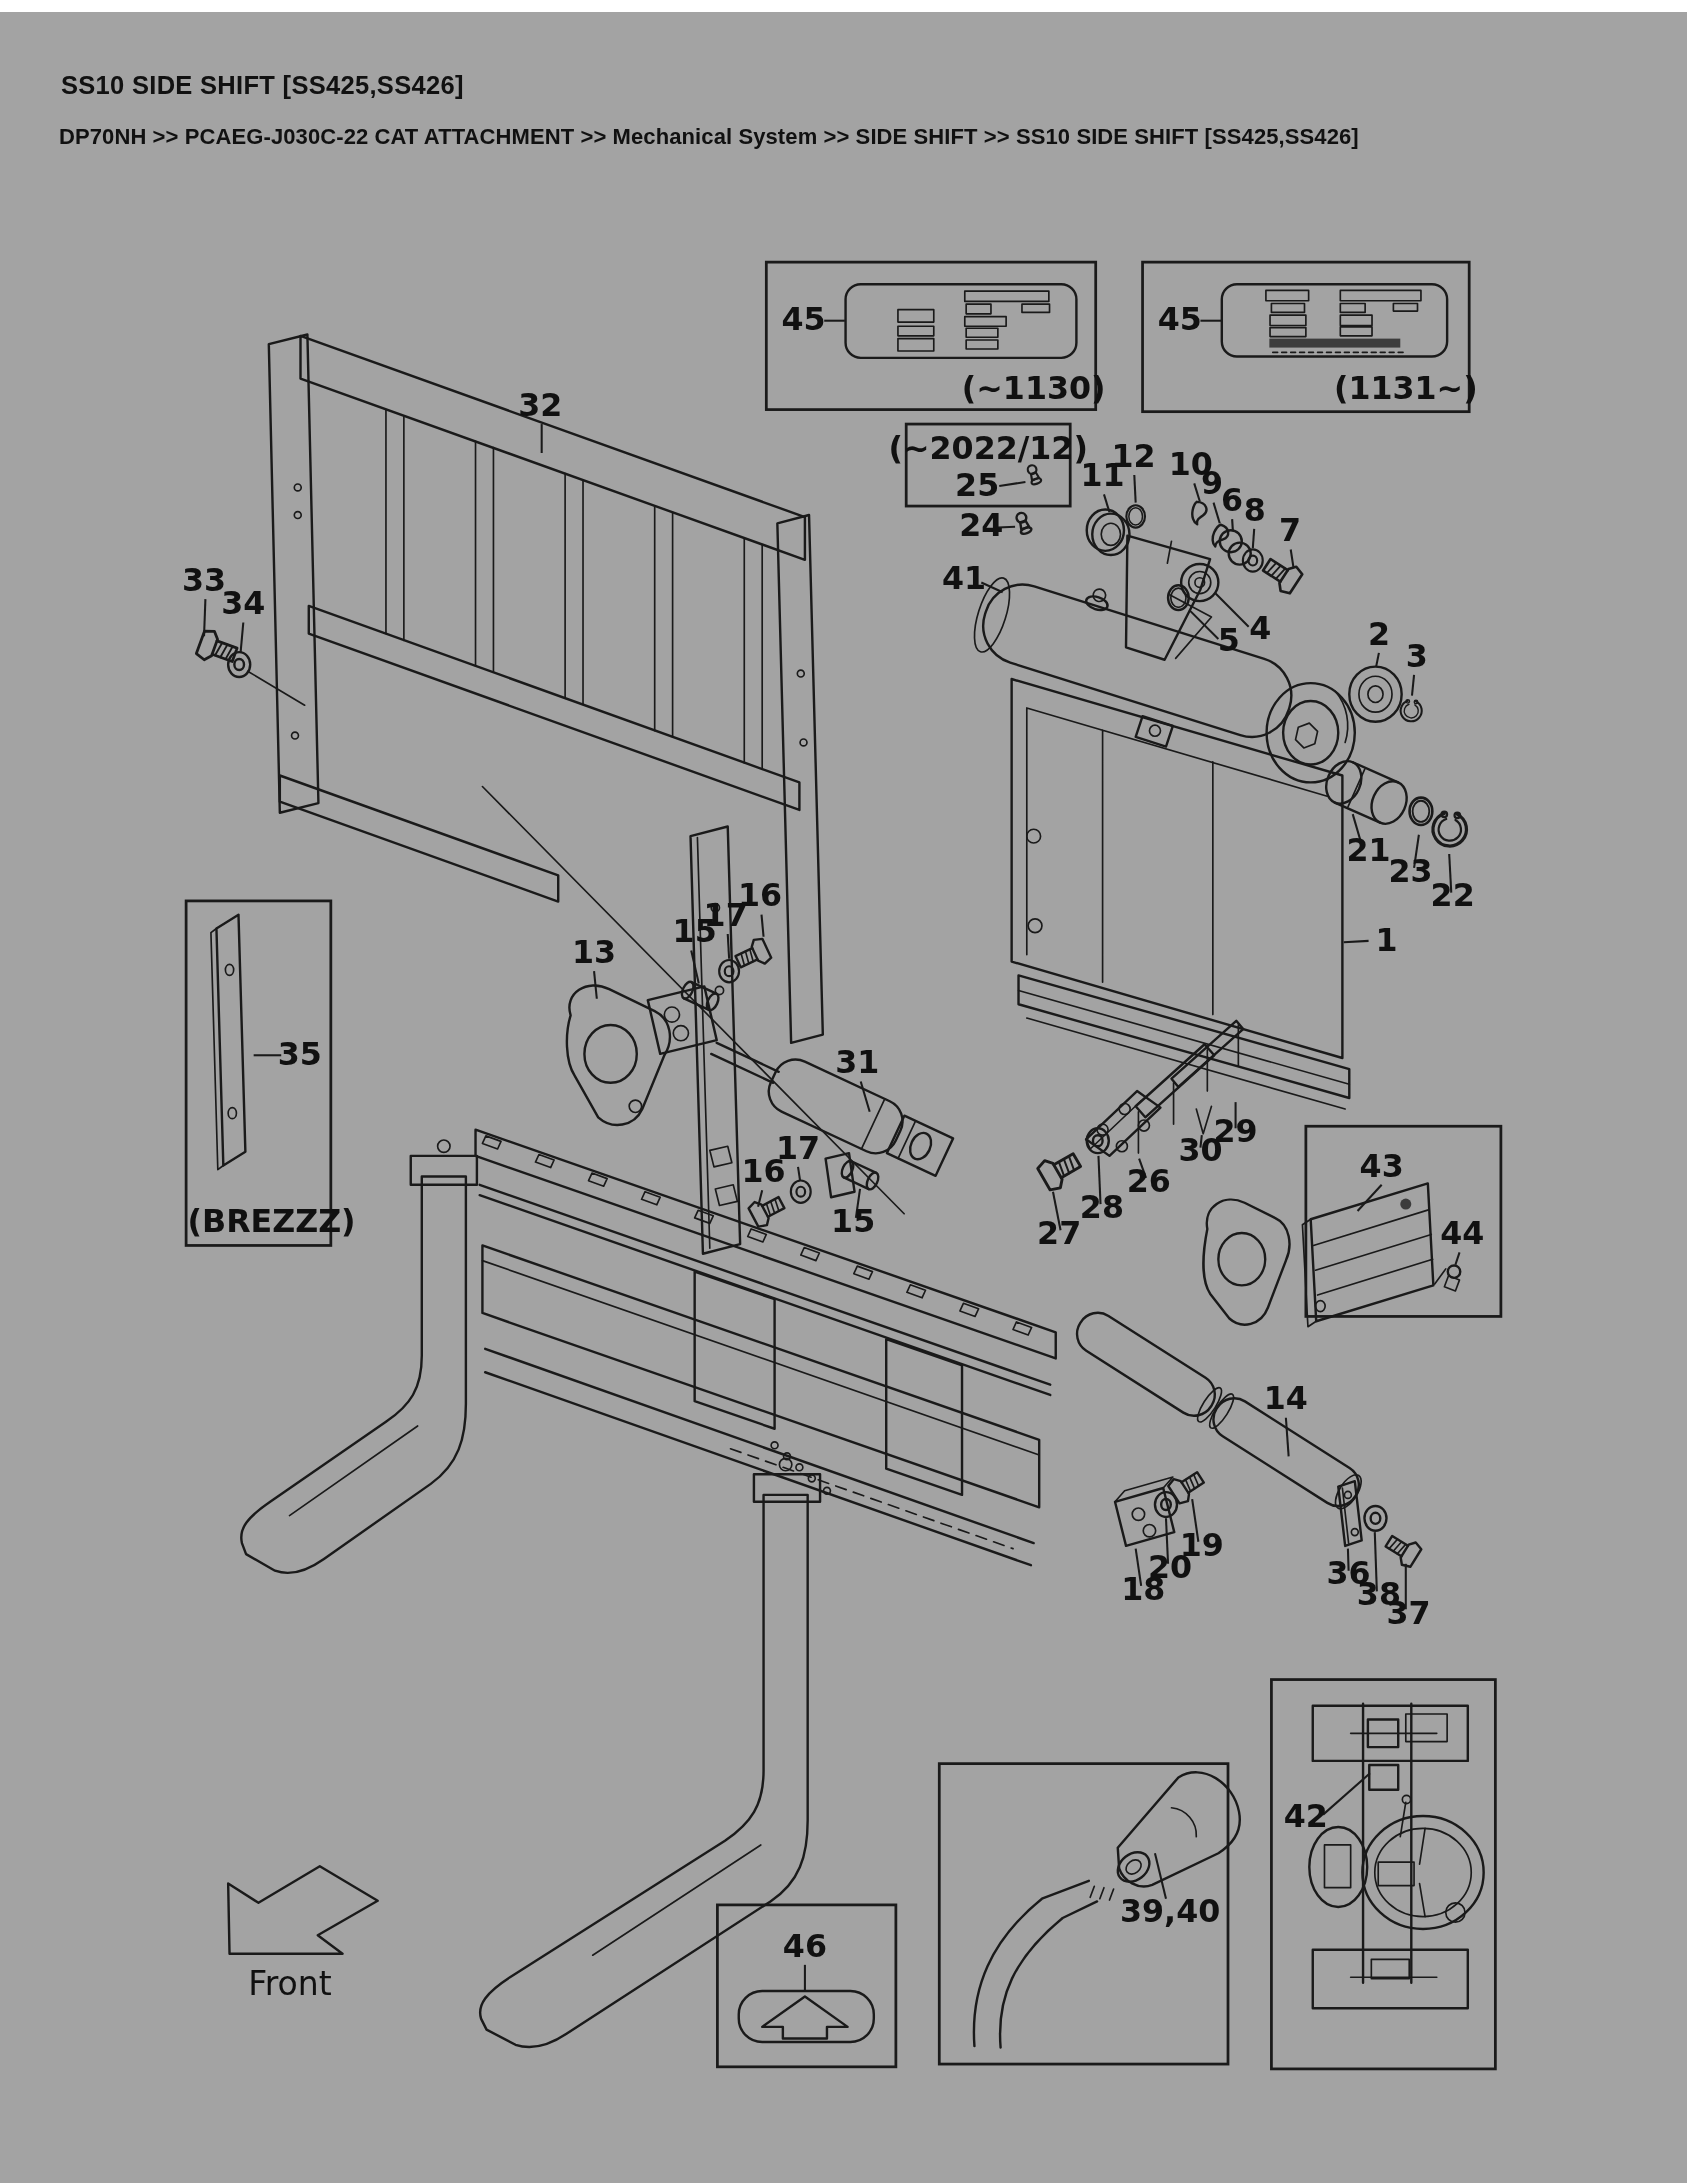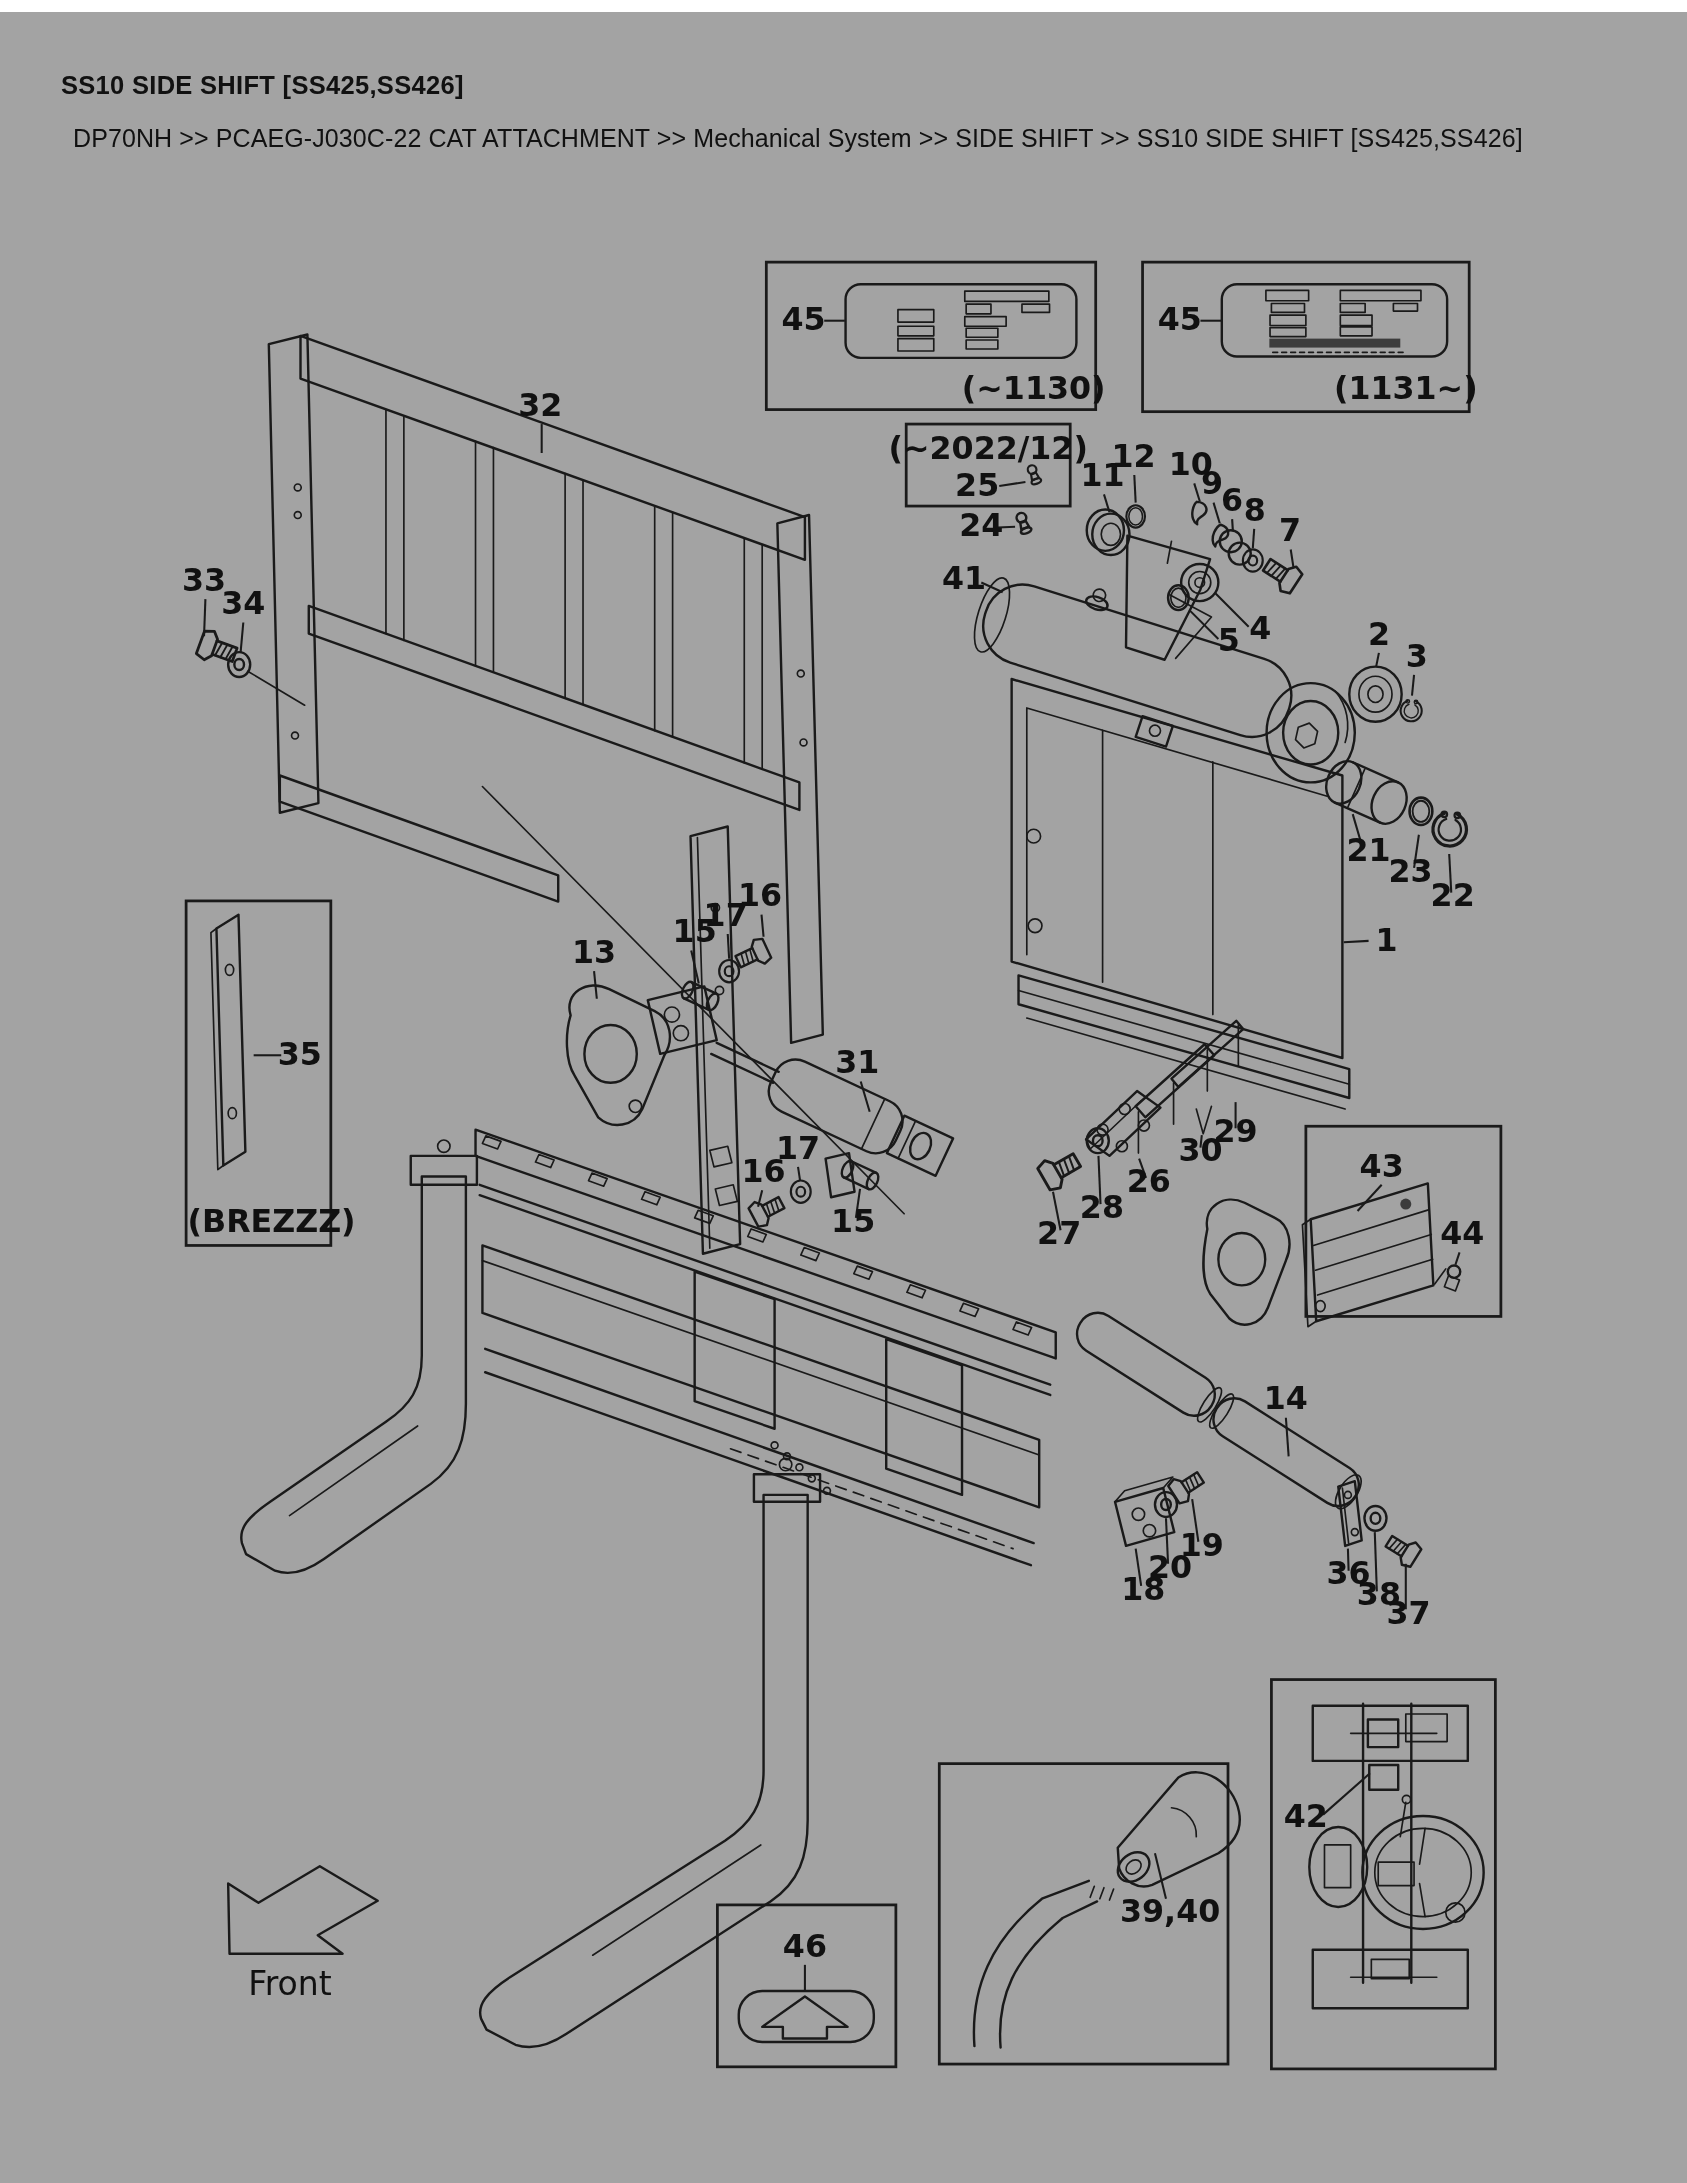--- a/index.html
+++ b/index.html
@@ -1,19 +1,19 @@
 <!DOCTYPE html>
 <html style="font-size:11px"><head>
 <meta charset="utf-8">
 <style>
   html,body{margin:0;padding:0;background:#ffffff;}
   #page{position:relative;width:1687px;height:2183px;background:#a3a3a3;overflow:hidden;
         font-family:"Liberation Sans",sans-serif;color:#111;margin-top:12px;}
   .doc-title{position:absolute;left:61px;top:59px;font-size:25.5px;font-weight:bold;letter-spacing:0.3px;}
-  .crumb{position:absolute;left:73px;top:112px;font-size:25px;font-weight:normal;letter-spacing:0.1px;}
+  .crumb{position:absolute;left:59px;top:112px;font-size:22px;font-weight:bold;letter-spacing:0.1px;}
   svg{position:absolute;left:0;top:0;}
   .ln{fill:none;stroke:#1a1a1a;stroke-width:3.5;stroke-linejoin:round;stroke-linecap:round;}
   .thin{stroke-width:2.4;}
   .dash{stroke-dasharray:16 11;}
   .inset{fill:none;stroke:#1a1a1a;stroke-width:4;}
   .ld{stroke:#1a1a1a;stroke-width:3;fill:none;}
   .callout{font:700 46px "DejaVu Sans",sans-serif;fill:#111;}
   .front-label{font:400 48px "DejaVu Sans",sans-serif;fill:#111;}
   .blurbar{fill:#2a2a2a;opacity:.85;stroke:none;}
 </style>

